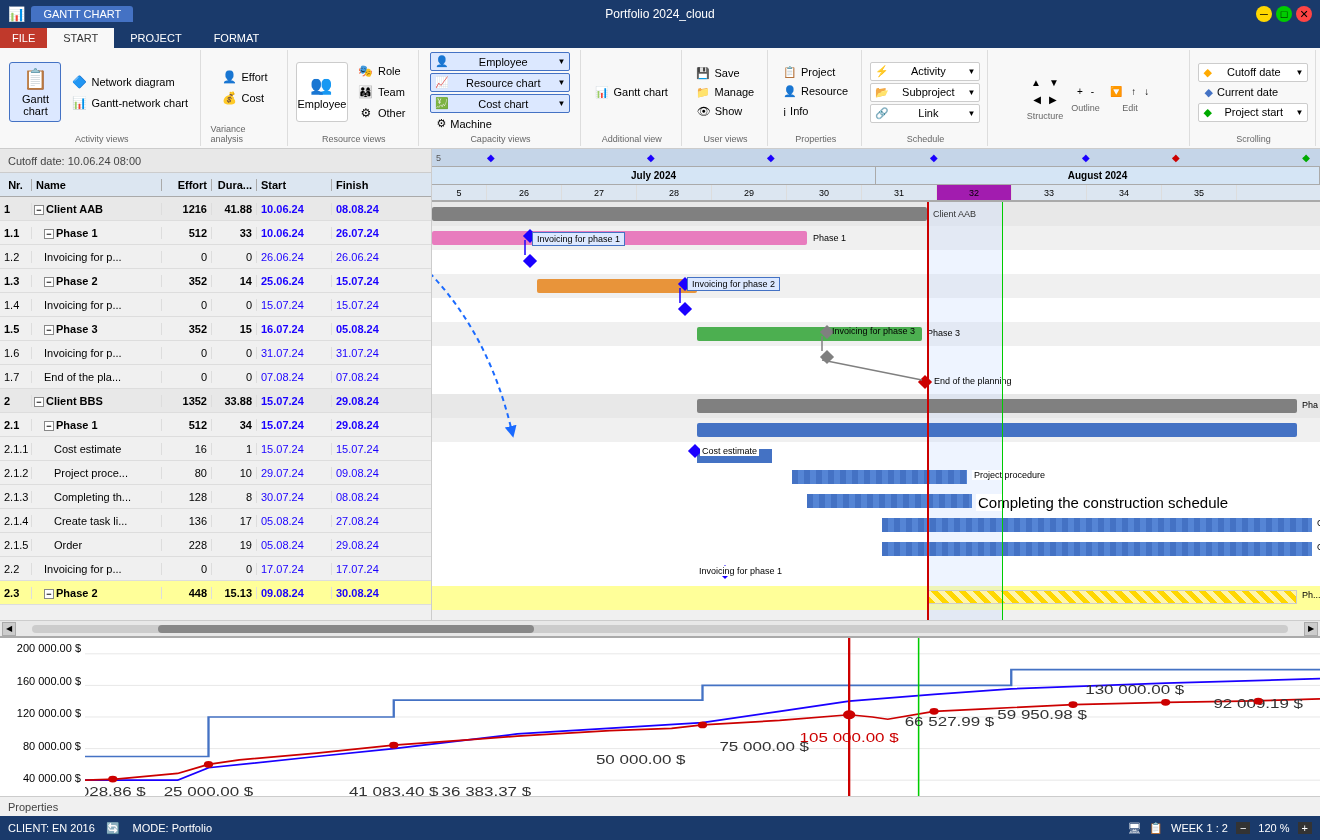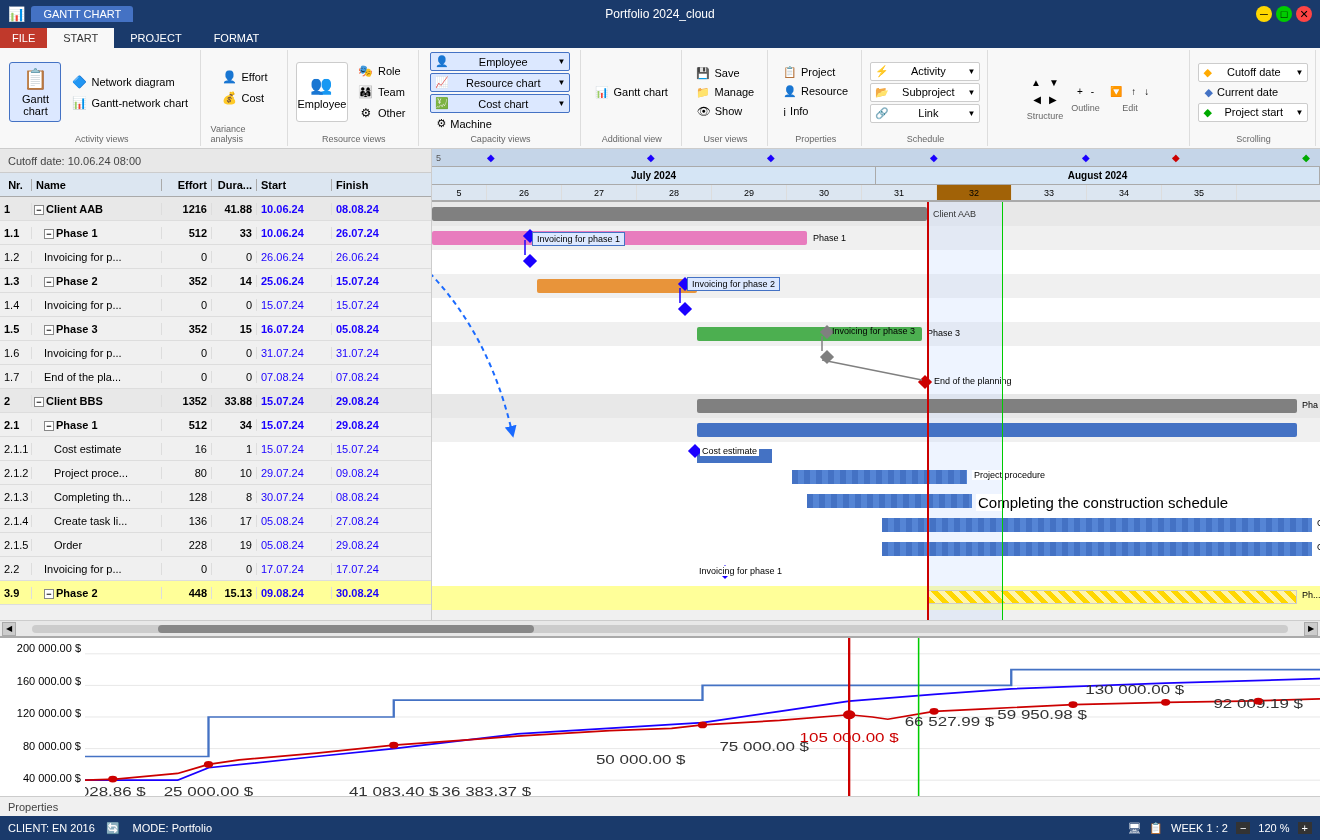--- a/index.html
+++ b/index.html
@@ -487,21 +487,21 @@
   </div>
           <div class="table-row">
     <div class="td-nr">2.2</div>
     <div class="td-name indent-1">Invoicing for p...</div>
     <div class="td-effort">0</div>
     <div class="td-dura">0</div>
     <div class="td-start">17.07.24</div>
     <div class="td-finish">17.07.24</div>
   </div>
           <div class="table-row subgroup-row highlight">
-    <div class="td-nr">3.9</div>
+    <div class="td-nr">2.3</div>
     <div class="td-name indent-1"><span class="expand-btn">−</span>Phase 2</div>
     <div class="td-effort">448</div>
     <div class="td-dura">15.13</div>
     <div class="td-start">09.08.24</div>
     <div class="td-finish">30.08.24</div>
   </div>
         </div>
     </div>
 
     <div class="gantt-right">
@@ -526,21 +526,21 @@
         </div>
 
         <div class="day-row" style="background:#dce6f1; border-bottom:1px solid #aaa;">
           <div class="day-cell" style="width:55px;">5</div>
           <div class="day-cell" style="width:75px;">26</div>
           <div class="day-cell" style="width:75px;">27</div>
           <div class="day-cell" style="width:75px;">28</div>
           <div class="day-cell" style="width:75px;">29</div>
           <div class="day-cell" style="width:75px;">30</div>
           <div class="day-cell" style="width:75px;">31</div>
-          <div class="day-cell" style="width:75px;background:#a16207;">32</div>
+          <div class="day-cell" style="width:75px;background:#a21caf;">32</div>
           <div class="day-cell" style="width:75px;">33</div>
           <div class="day-cell" style="width:75px;">34</div>
           <div class="day-cell" style="width:75px;">35</div>
         </div>
       </div>
 
       <div class="chart-body">
         <div style="position:relative;width:100%;height:100%;overflow:hidden;">
 
           <div style="position:absolute;top:0;left:0;right:0;bottom:0;">

